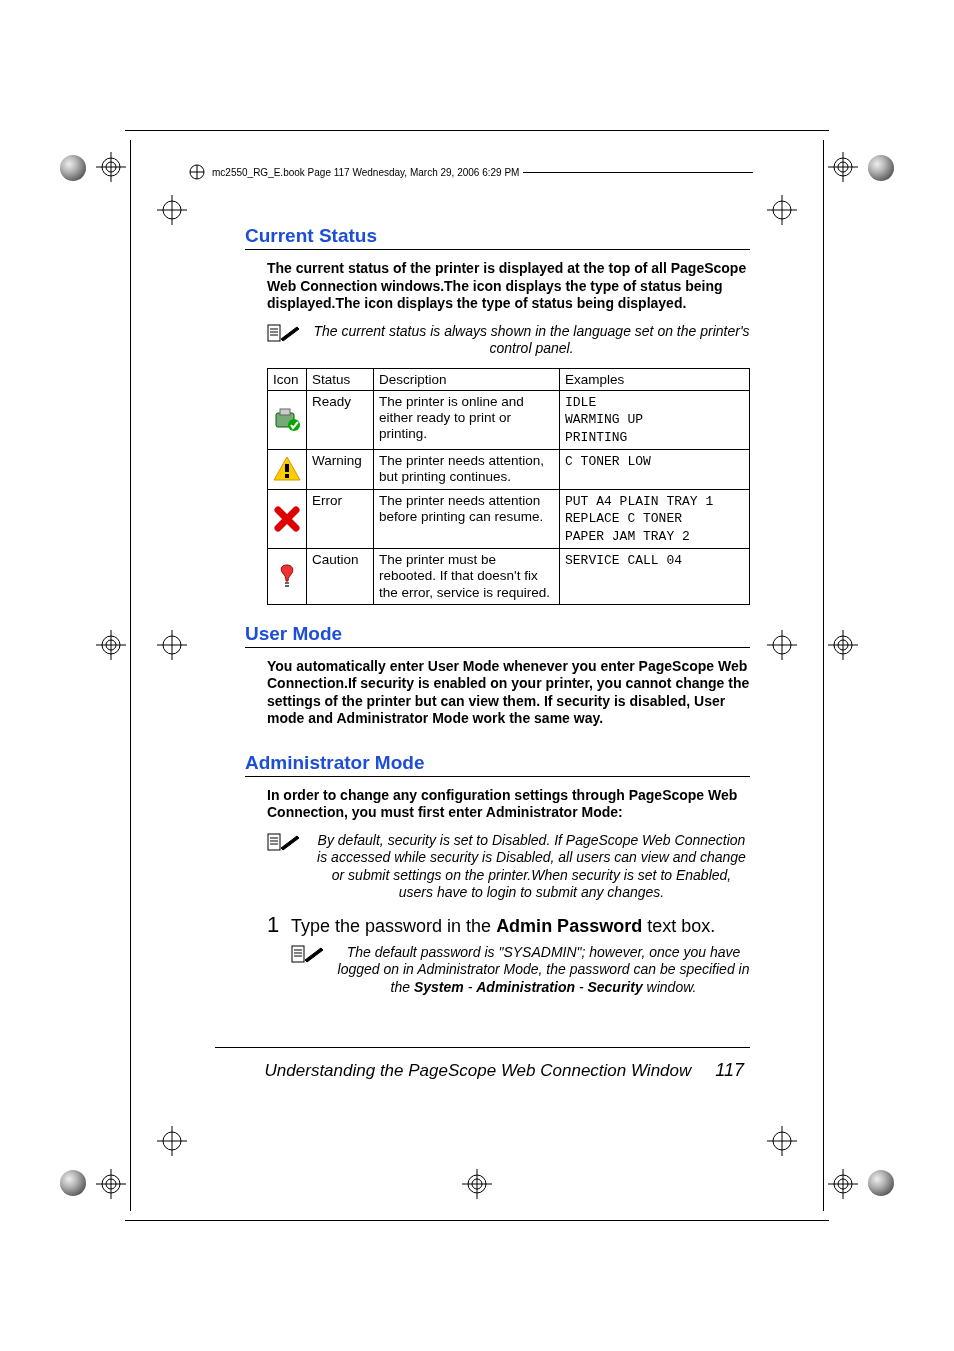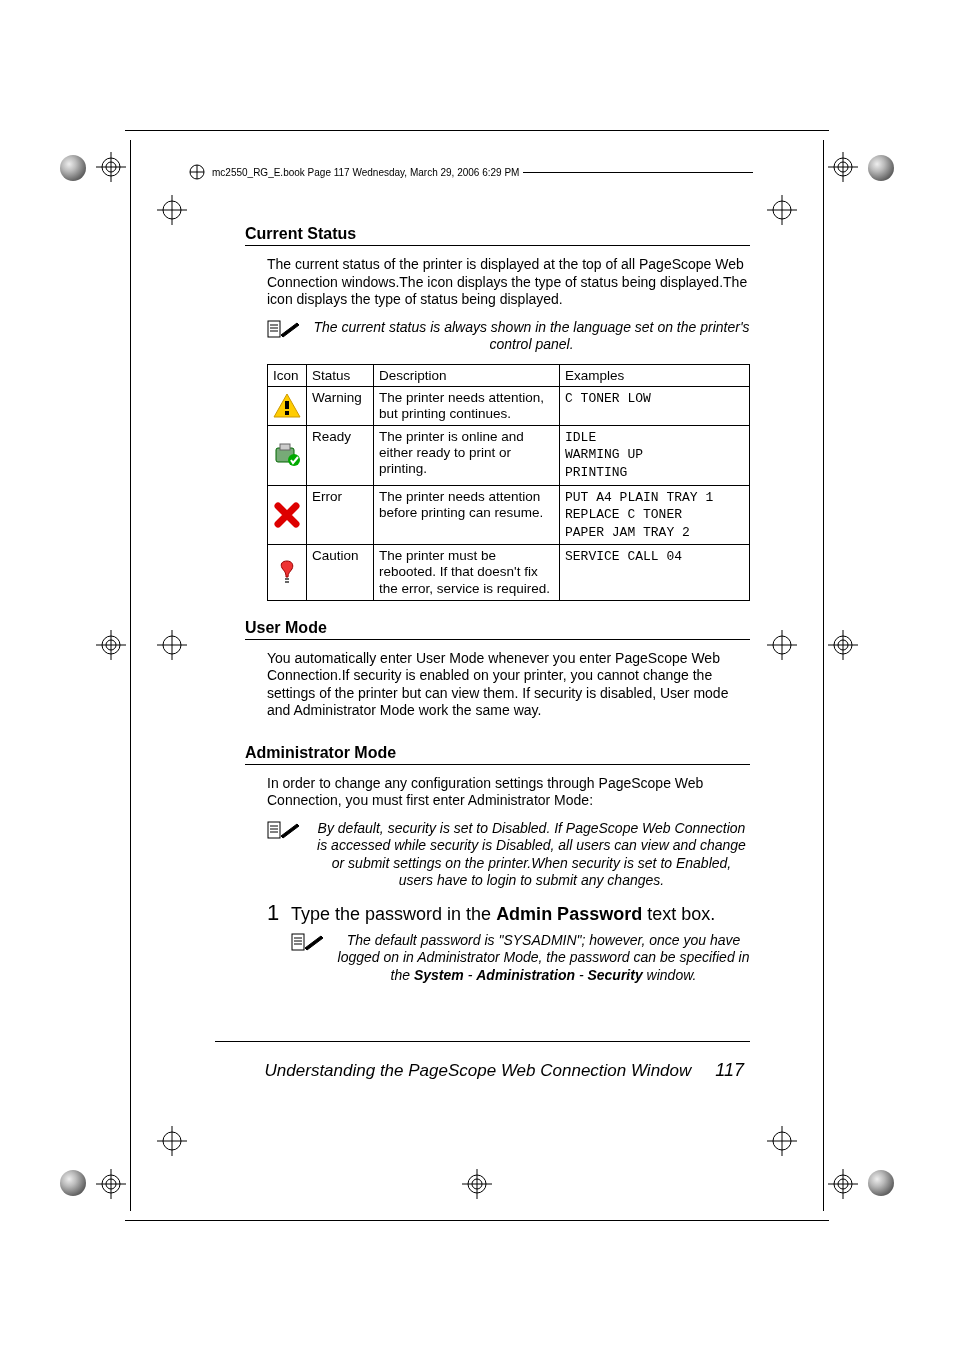--- a/index.html
+++ b/index.html
@@ -58,31 +58,32 @@
   .header-text { font-size: 10px; }
 
   .content {
     position: absolute;
     top: 225px;
     left: 245px;
     width: 505px;
   }
 
   h2 {
-    font-size: 16px;
+    font-size: 19px;
     font-weight: bold;
     margin: 0 0 2px 0;
-    color: #000000;
+    color: #1d4ed8;
   }
   .title-rule { border-bottom: 1px solid #000; margin-bottom: 10px; }
 
   p.body {
     font-size: 14px;
     line-height: 1.25;
     margin: 4px 0 10px 22px;
+    font-weight: bold;
   }
 
   .note-row {
     display: flex;
     margin: 6px 0 10px 22px;
     align-items: flex-start;
   }
   .note-row .icon { flex: 0 0 46px; }
   .note-row .txt { flex: 1; font-size: 14px; font-style: italic; line-height: 1.25; text-align: center; }
 
@@ -115,21 +116,21 @@
   table.status td.ex-cell { font-family: "Courier New", monospace; font-size: 13px; line-height: 1.35; }
 
   .footer {
     position: absolute;
     bottom: 270px;
     left: 215px;
     width: 535px;
     display: flex;
     align-items: baseline;
     border-top: 1px solid #000;
-    padding-top: 18px;
+    padding-top: 12px;
   }
   .footer .title { flex: 1; font-style: italic; font-size: 17px; text-align: right; padding-right: 24px; }
   .footer .num { font-style: italic; font-size: 18px; padding-right: 6px; }
 
   .bold { font-weight: bold; }
   .ital { font-style: italic; }
 
   .icon-svg { width: 30px; height: 30px; display: block; margin: auto; }
 </style>
 </head>
@@ -253,48 +254,48 @@
     <table class="status">
       <thead>
         <tr>
           <th>Icon</th>
           <th>Status</th>
           <th>Description</th>
           <th>Examples</th>
         </tr>
       </thead>
       <tbody>
-        <tr>
-          <td class="icon-cell">
-              <svg class="icon-svg" viewBox="0 0 30 30">
-                <polygon points="15,3 28,26 2,26" fill="#fc0" stroke="#c90"></polygon>
-                <rect x="13" y="10" width="4" height="8" fill="#000"></rect>
-                <rect x="13" y="20" width="4" height="4" fill="#000"></rect>
-              </svg>
-            </td>
-          <td class="status-cell">Warning</td>
-          <td class="desc-cell">The printer needs attention, but printing continues.</td>
-          <td class="ex-cell">C TONER LOW</td>
-        </tr>
         <tr>
           <td class="icon-cell">
               <svg class="icon-svg" viewBox="0 0 30 30">
                 <rect x="4" y="8" width="18" height="14" rx="2" fill="#7a7" stroke="#060"></rect>
                 <rect x="8" y="4" width="10" height="6" fill="#ccc" stroke="#666"></rect>
                 <circle cx="22" cy="20" r="6" fill="#0a0"></circle>
                 <path d="M19 20 L21 23 L26 17" fill="none" stroke="#fff" stroke-width="2"></path>
               </svg>
             </td>
           <td class="status-cell">Ready</td>
           <td class="desc-cell">The printer is online and either ready to print or printing.</td>
           <td class="ex-cell">IDLE<br>WARMING UP<br>PRINTING</td>
         </tr>
         <tr>
           <td class="icon-cell">
               <svg class="icon-svg" viewBox="0 0 30 30">
+                <polygon points="15,3 28,26 2,26" fill="#fc0" stroke="#c90"></polygon>
+                <rect x="13" y="10" width="4" height="8" fill="#000"></rect>
+                <rect x="13" y="20" width="4" height="4" fill="#000"></rect>
+              </svg>
+            </td>
+          <td class="status-cell">Warning</td>
+          <td class="desc-cell">The printer needs attention, but printing continues.</td>
+          <td class="ex-cell">C TONER LOW</td>
+        </tr>
+        <tr>
+          <td class="icon-cell">
+              <svg class="icon-svg" viewBox="0 0 30 30">
                 <path d="M6 6 L24 24 M24 6 L6 24" stroke="#d00" stroke-width="7" stroke-linecap="round"></path>
               </svg>
             </td>
           <td class="status-cell">Error</td>
           <td class="desc-cell">The printer needs attention before printing can resume.</td>
           <td class="ex-cell">PUT A4 PLAIN TRAY 1<br>REPLACE C TONER<br>PAPER JAM TRAY 2</td>
         </tr>
         <tr>
           <td class="icon-cell">
               <svg class="icon-svg" viewBox="0 0 30 30">

